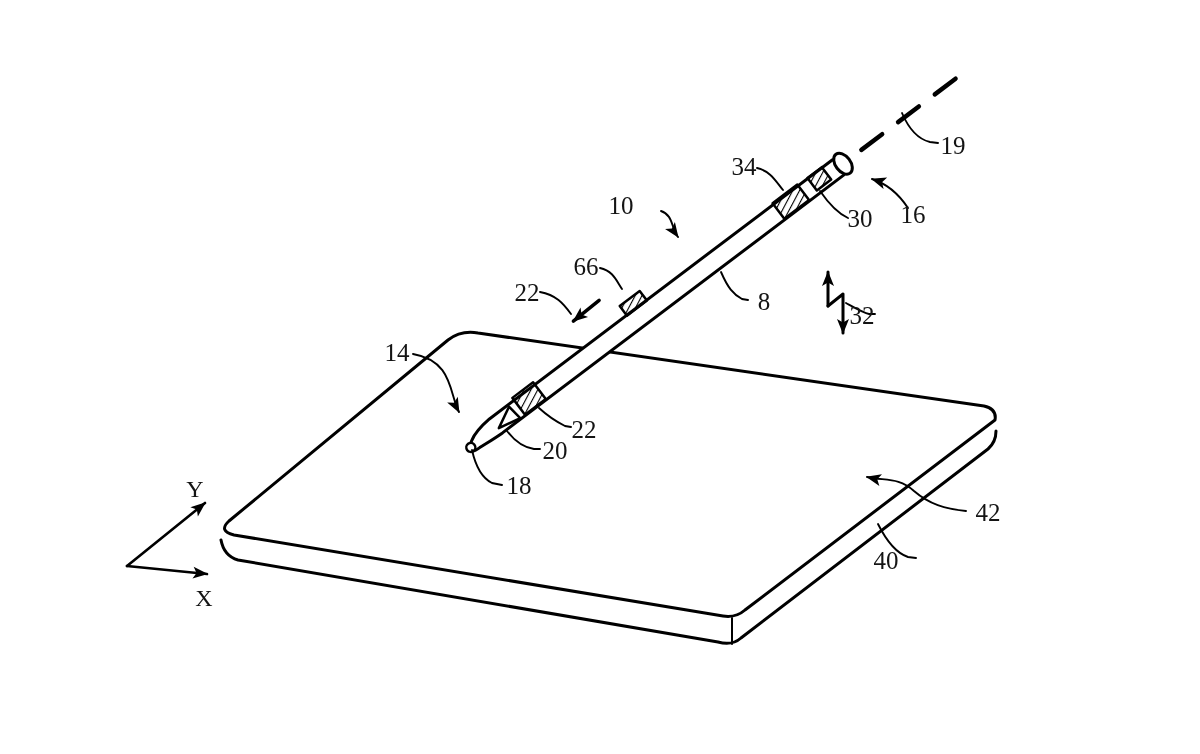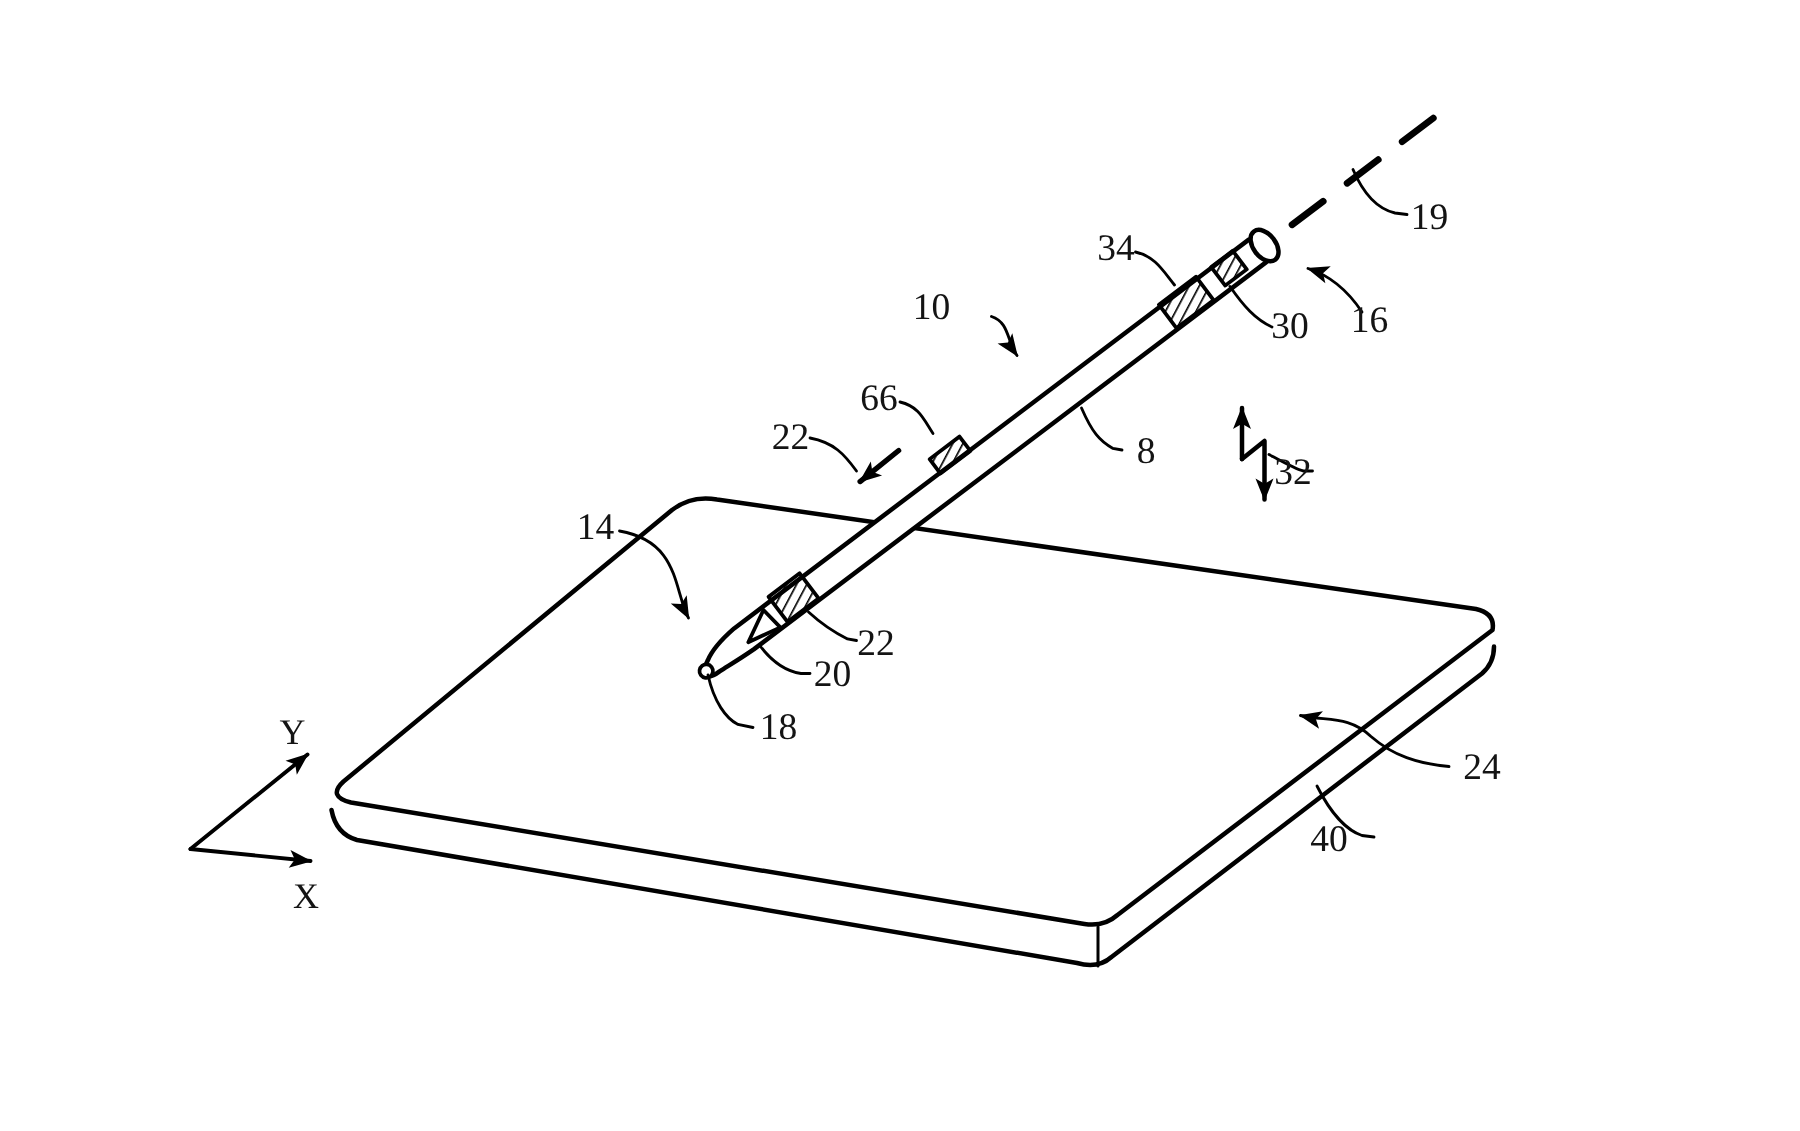--- a/index.html
+++ b/index.html
@@ -107,18 +107,18 @@
   <span class="ref" style="left:519px;top:485px">18</span>
   <span class="ref" style="left:555px;top:450px">20</span>
   <span class="ref" style="left:584px;top:429px">22</span>
   <span class="ref" style="left:953px;top:145px">19</span>
   <span class="ref" style="left:527px;top:292px">22</span>
   <span class="ref" style="left:744px;top:166px">34</span>
   <span class="ref" style="left:860px;top:218px">30</span>
   <span class="ref" style="left:862px;top:315px">32</span>
   <span class="ref" style="left:586px;top:266px">66</span>
   <span class="ref" style="left:886px;top:560px">40</span>
-  <span class="ref" style="left:988px;top:512px">24</span>
+  <span class="ref" style="left:988px;top:512px">42</span>
 
   <span class="ref axisletter" style="left:204px;top:598px">X</span>
   <span class="ref axisletter" style="left:195px;top:489px">Y</span>
 
 </div>
 
 </body></html>

